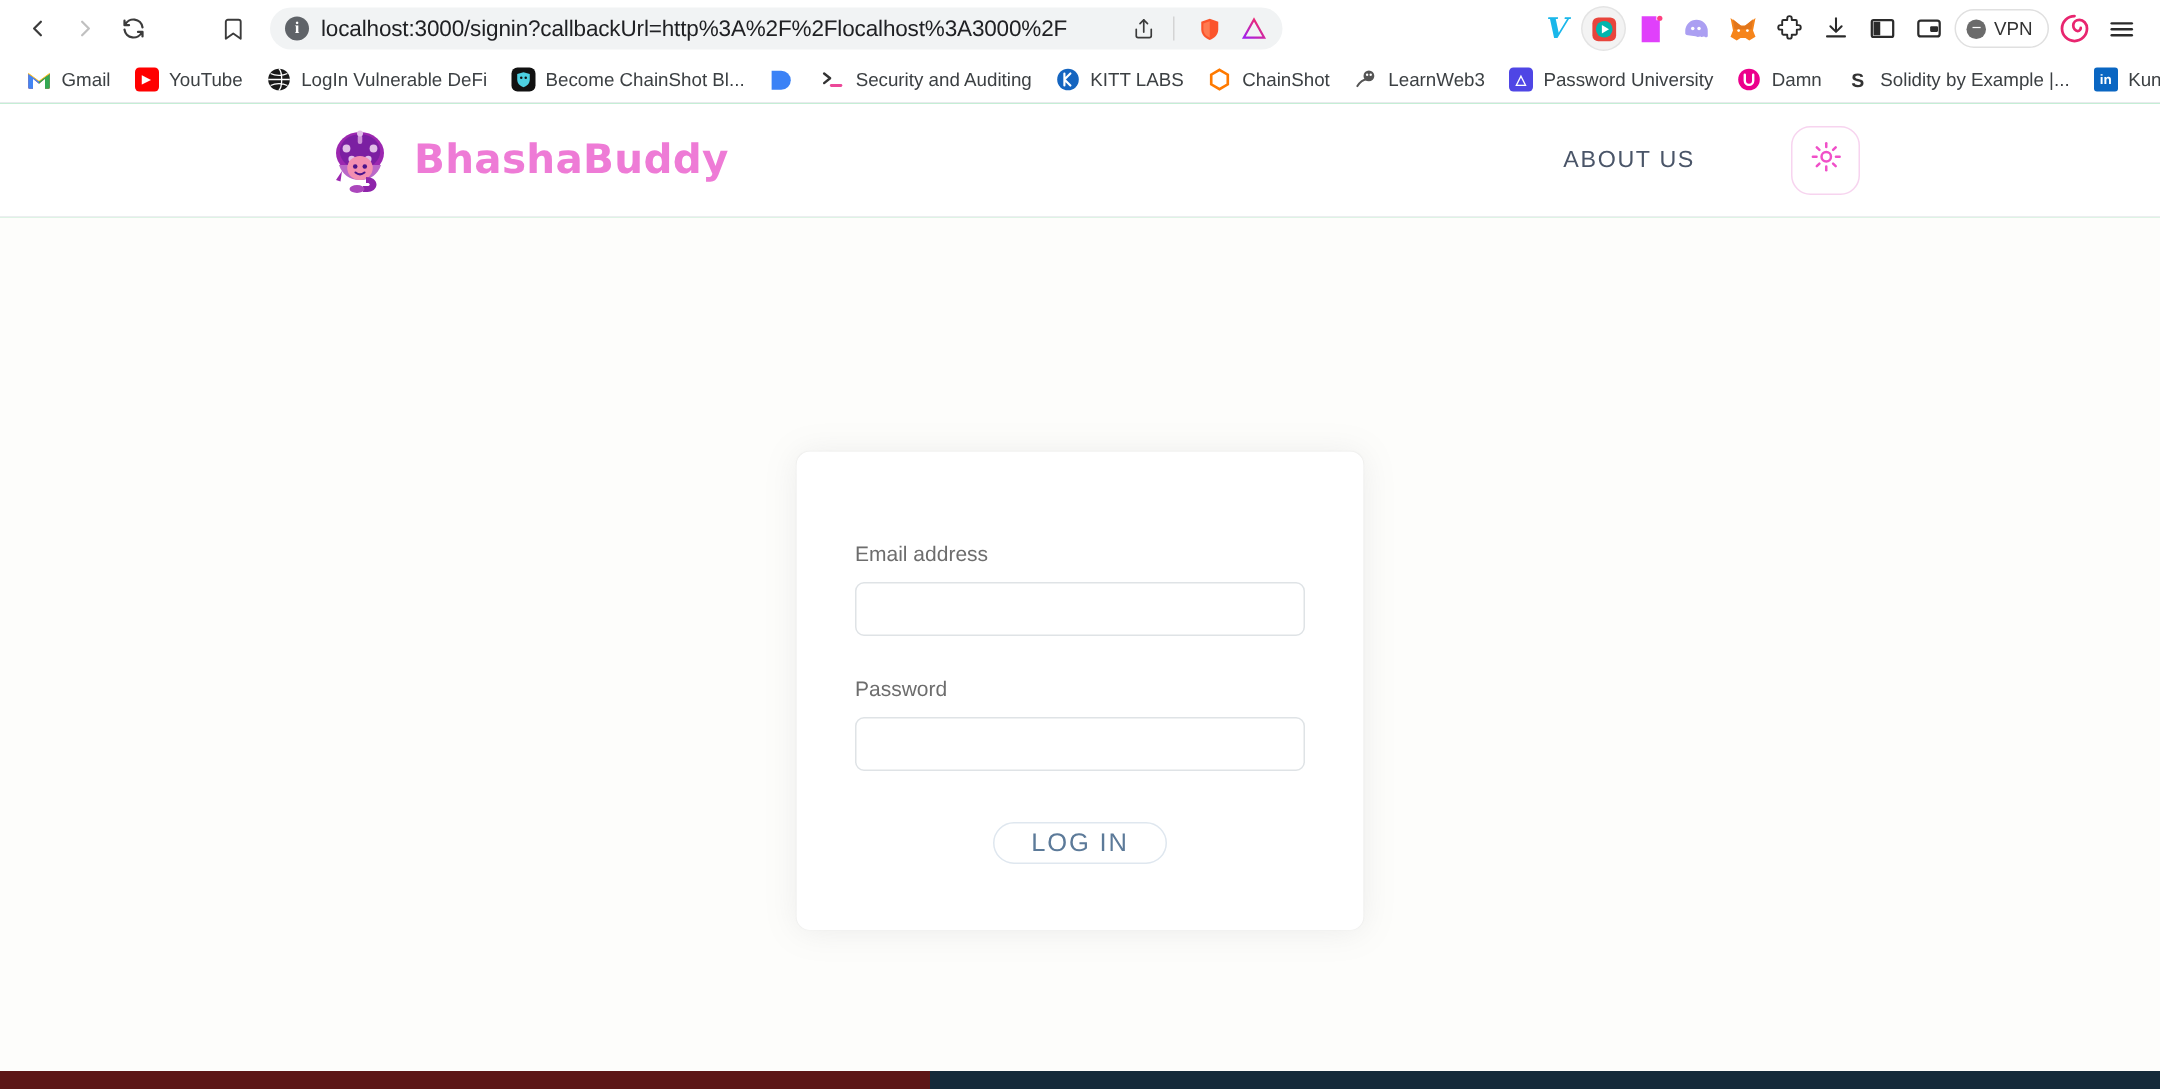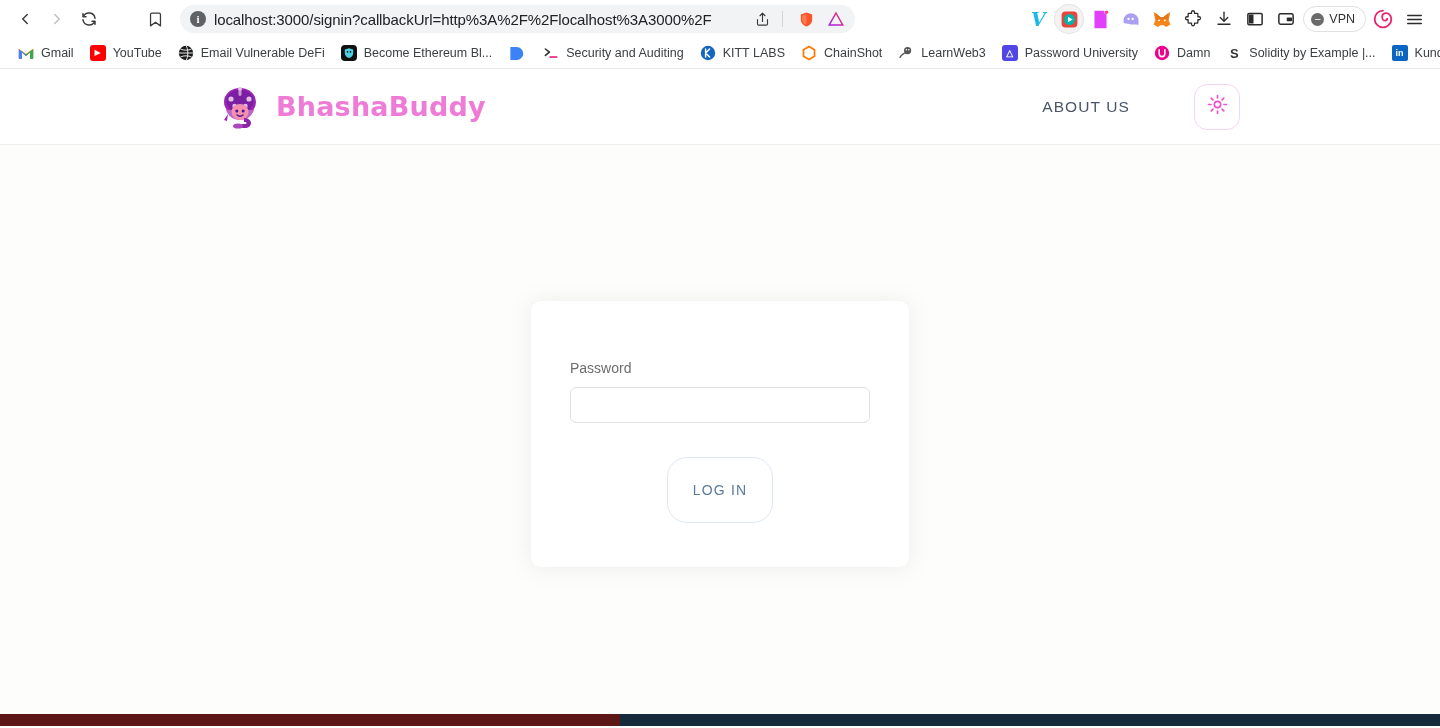--- a/index.html
+++ b/index.html
@@ -231,26 +231,26 @@
     padding: 0 11px;
     font-size: 14px;
     color: #333;
     font-family: "Liberation Sans", sans-serif;
     outline: none;
   }
   .field.password { margin-top: 27px; }
 
   .btn-row { display: flex; justify-content: center; margin-top: 34px; }
   .login-btn {
-    padding: 24px 25px;
+    padding: 3px 25px;
     border: 1px solid #dfe7ef;
     border-radius: 20px;
     background: #ffffff;
     color: #5c7a99;
-    font-size: 14px;
+    font-size: 17px;
     letter-spacing: 1.2px;
     font-family: "Liberation Sans", sans-serif;
   }
 
   
   .os-bar {
     position: absolute;
     left: 0; bottom: 0;
     width: 1440px;
     height: 12px;
@@ -414,32 +414,32 @@
       <span>YouTube</span>
     </div>
 
     <div class="bm">
       <span class="bm-ico">
         <svg width="16" height="16" viewBox="0 0 20 20">
             <circle cx="10" cy="10" r="9" fill="#1a1a1a"></circle>
             <path d="M10 1c3 3 3 15 0 18M1 10h18M3 5c4 2 10 2 14 0M3 15c4-2 10-2 14 0" stroke="#fff" stroke-width="1.1" fill="none"></path>
           </svg>
       </span>
-      <span>Email Vulnerable DeFi</span>
+      <span>LogIn Vulnerable DeFi</span>
     </div>
 
     <div class="bm">
       <span class="bm-ico" style="background:#111;border-radius:4px;">
         <svg width="12" height="12" viewBox="0 0 20 20">
             <path d="M3 4l7-2 7 2v6c0 5-4 7.5-7 8.5C7 17.5 3 15 3 10z" fill="#4dd0e1"></path>
             <circle cx="7.5" cy="8" r="1.4" fill="#111"></circle>
             <circle cx="12.5" cy="8" r="1.4" fill="#111"></circle>
           </svg>
       </span>
-      <span>Become Ethereum Bl...</span>
+      <span>Become ChainShot Bl...</span>
     </div>
 
     <div class="bm" style="padding-right:4px;">
       <span class="bm-ico">
         <svg width="17" height="17" viewBox="0 0 20 20">
             <path d="M3 2h8a6 6 0 0 1 0 16H3z" fill="#3b82f6"></path>
           </svg>
       </span>
       <span></span>
     </div>
@@ -556,20 +556,24 @@
             <line x1="17.2" y1="6.8" x2="19.2" y2="4.8"></line>
           </svg>
         </span>
       </div>
     </div>
   </header>
 
   <div class="page-body">
     <div class="login-card">
 
+      <div class="field">
+        <label class="field-label">Email address</label>
+        <input class="field-input" type="email" value="" placeholder="" style="">
+      </div>
 
       <div class="field password">
         <label class="field-label">Password</label>
         <input class="field-input" type="password" value="" placeholder="" style="">
       </div>
 
       <div class="btn-row">
         <button class="login-btn">LOG IN</button>
       </div>
     </div>

